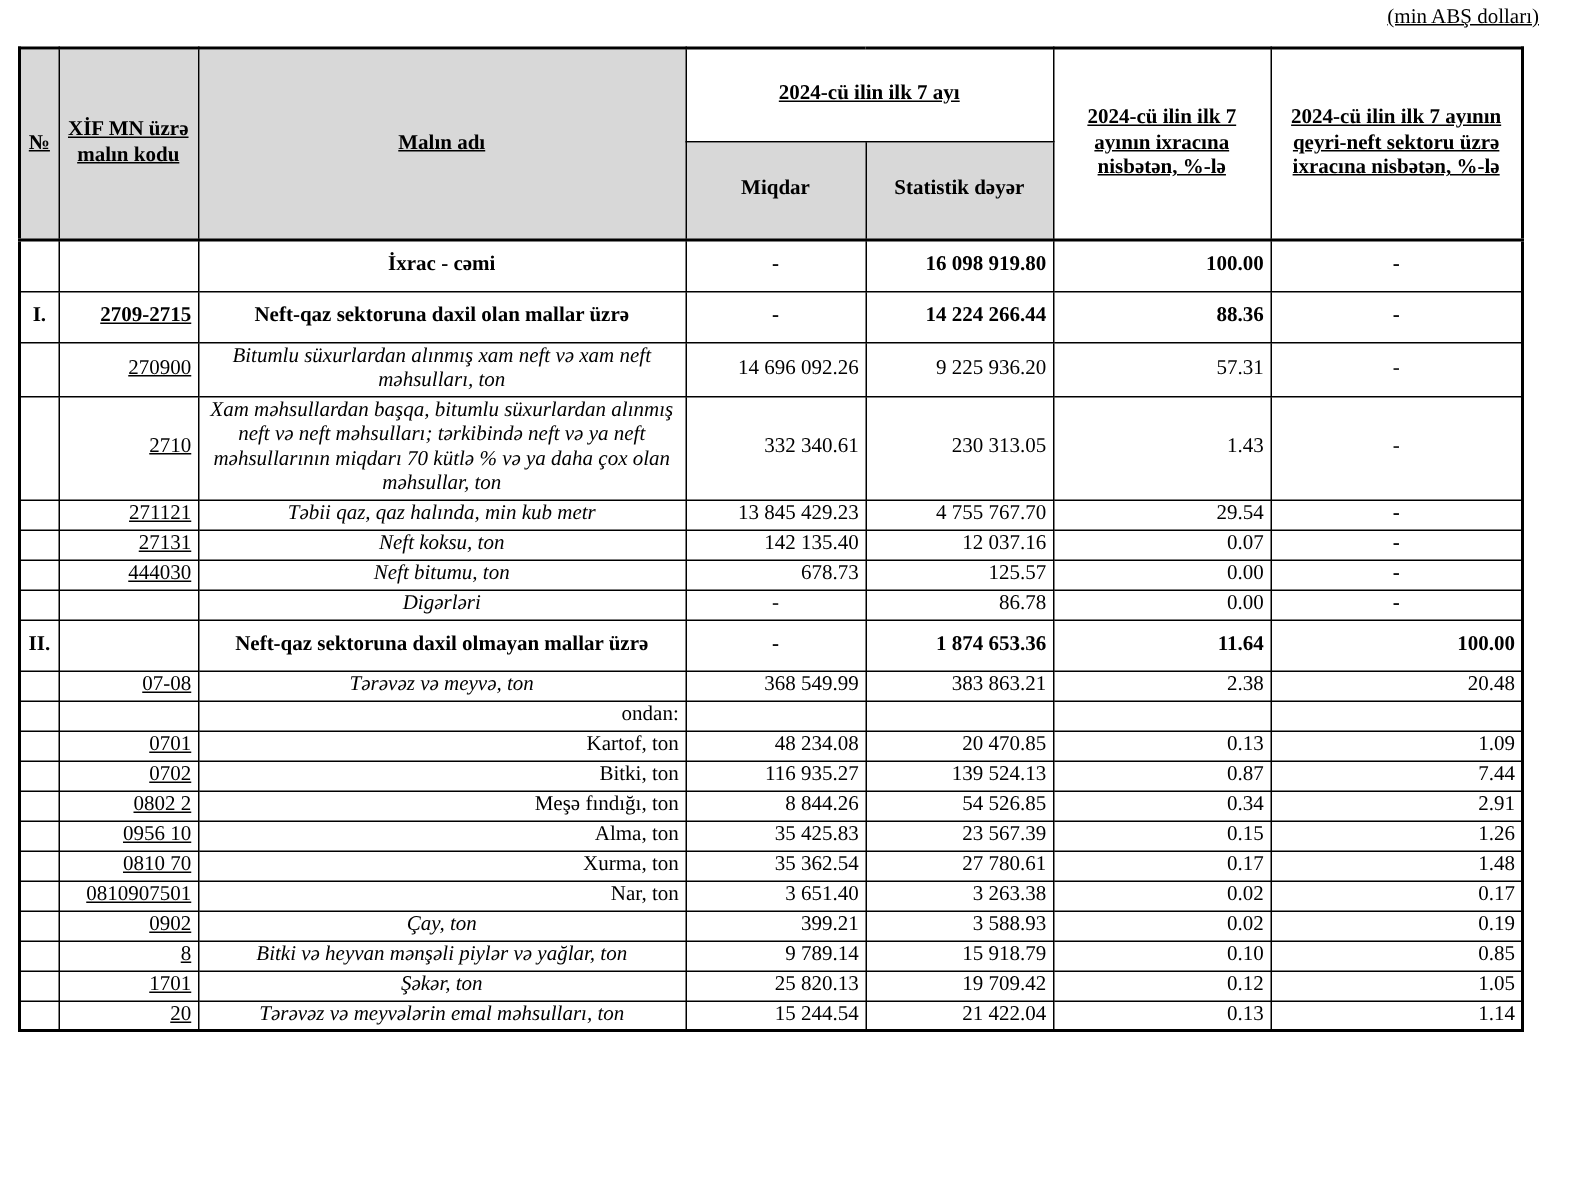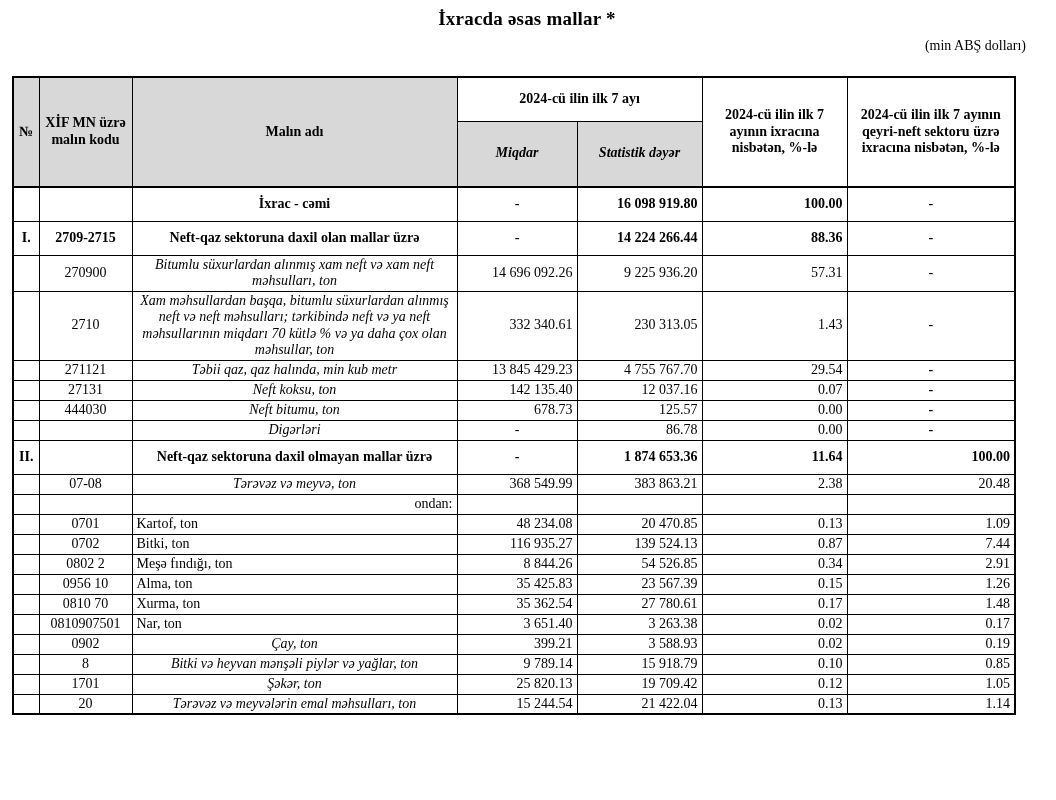--- a/index.html
+++ b/index.html
@@ -20,21 +20,22 @@
   .title {
     text-align: center;
     font-size: 19px;
     font-weight: bold;
     margin: 4px 0 8px 0;
     letter-spacing: 0.2px;
   }
   .unit-note {
     text-align: right;
     font-size: 14px;
-    margin: 0 16px 22px 0;
+    margin: 0 16px 11px 0;
+    text-decoration: underline;
   }
   table.main {
     border-collapse: collapse;
     table-layout: fixed;
     width: 1002px;
     font-size: 14px;
     line-height: 1.18;
     border: 2px solid #000;
   }
   table.main th, table.main td {
@@ -45,38 +46,37 @@
     overflow: hidden;
   }
   thead { border-bottom: 2px solid #000; }
   thead th {
     font-weight: bold;
     text-align: center;
     font-size: 14px;
   }
   th.gray { background: #d8d8d8; }
   th.white { background: #ffffff; }
-  tr.hdr1 th { height: 44px; }
-  tr.hdr2 th { height: 66px; font-style: italic; }
+  tr.hdr1 th { height: 62px; text-decoration: underline; }
+  tr.hdr2 th { height: 66px; }
   tbody td { height: 20px; }
   tr.tall td { height: 34px; }
   .bold { font-weight: bold; }
   .center { text-align: center; }
   .left { text-align: center; font-style: italic; }
-  .code { text-align: center; padding-left: 4px; }
+  .code { text-align: right; padding-left: 4px; text-decoration: underline; }
   .num { text-align: right; padding-right: 9px; }
   .dash { text-align: center; }
-  .indent1 { text-align: left; padding-left: 40px; margin-top: 46px; }
+  .indent1 { text-align: right; padding-left: 40px; margin-top: 46px; }
   .indent2 { text-align: right; padding-left: 68px; }
 </style>
 </head>
 <body>
 
 <div class="page">
-  <div class="title">İxracda əsas mallar *</div>
   <div class="unit-note">(min ABŞ dolları)</div>
 
   <table class="main">
     <colgroup>
       <col style="width:26px">
       <col style="width:93px">
       <col style="width:325px">
       <col style="width:120px">
       <col style="width:125px">
       <col style="width:145px">

